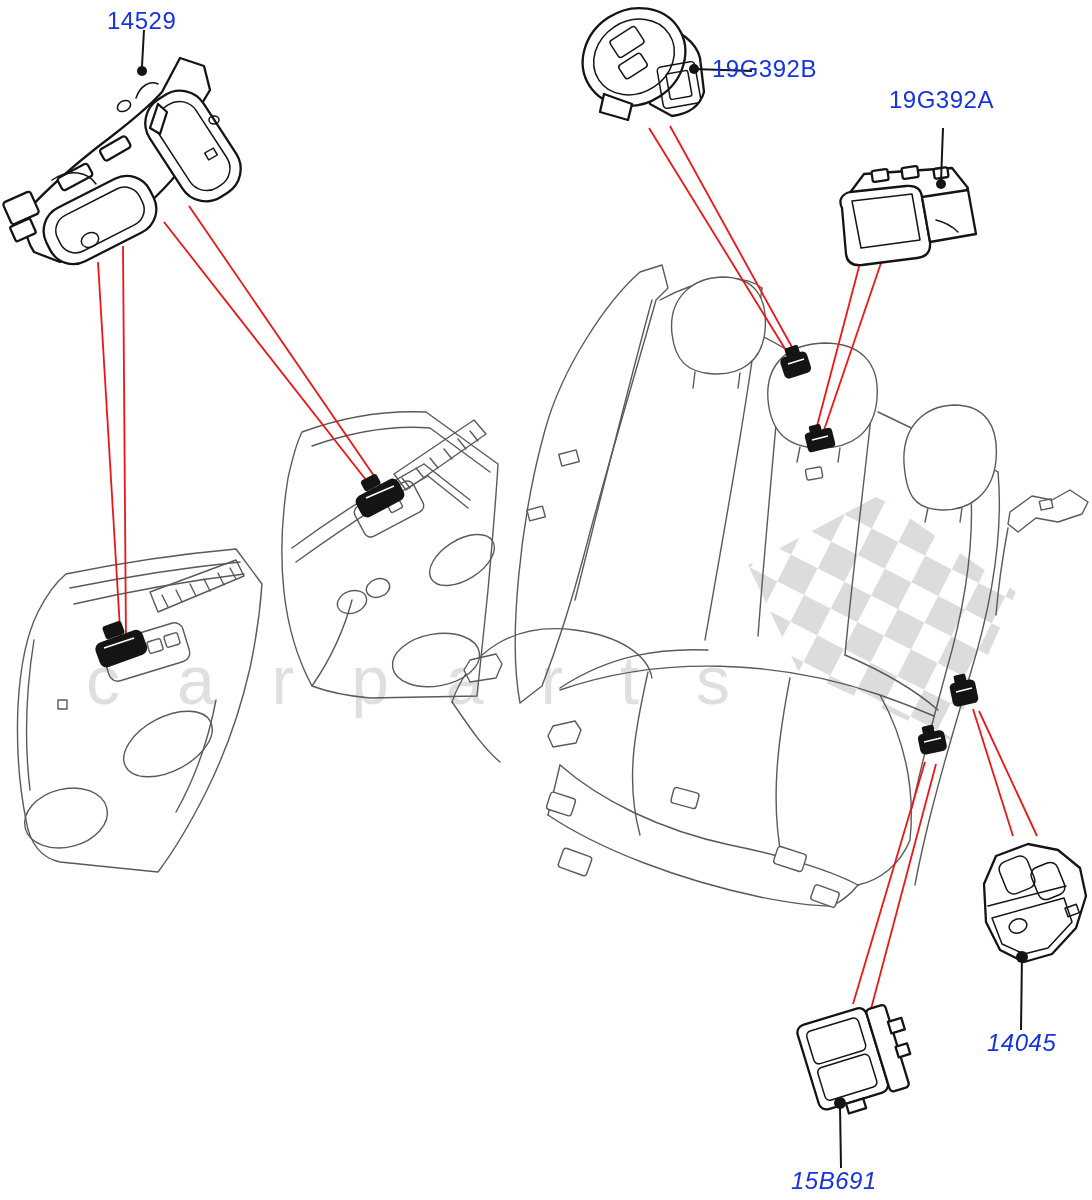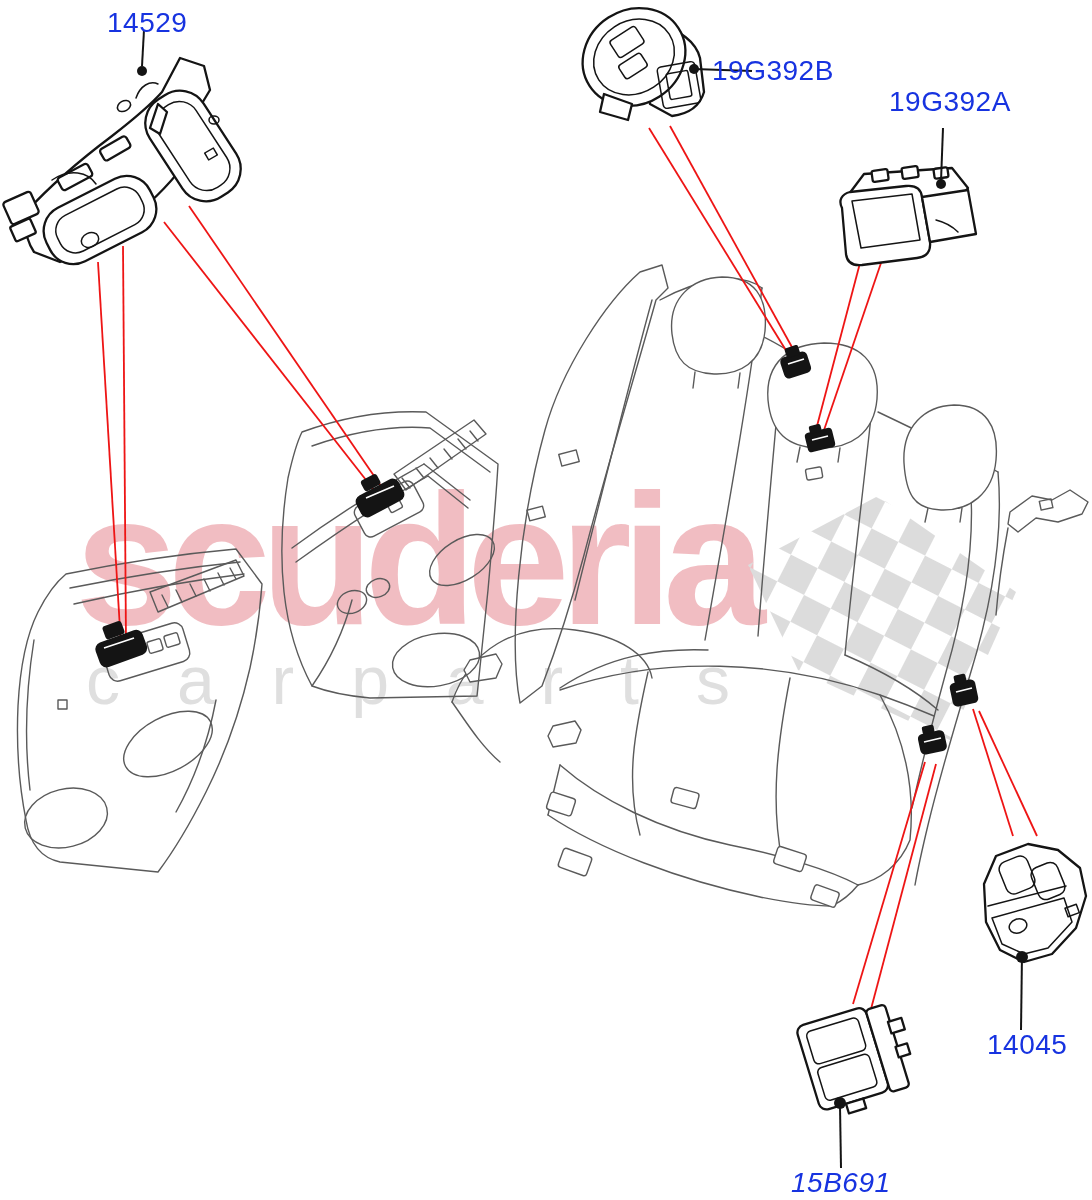--- a/index.html
+++ b/index.html
@@ -34,35 +34,34 @@
   .part {stroke:var(--line-dark);stroke-width:2.3;fill:#fff;stroke-linecap:round;stroke-linejoin:round;}
   .partn{stroke:var(--line-dark);stroke-width:1.5;fill:none;stroke-linecap:round;stroke-linejoin:round;}
   .blk  {fill:var(--line-dark);stroke:none;}
   .wht  {stroke:#fff;stroke-width:1.6;fill:none;}
   .red  {stroke:var(--leader-red);stroke-width:1.8;fill:none;}
   .leader{stroke:var(--line-dark);stroke-width:2;fill:none;}
   .dot  {fill:var(--line-dark);stroke:none;}
   .chk  {fill:var(--checker-gray);}
   
   .plabel{
-    position:absolute;z-index:2;font-size:28px;letter-spacing:0.5px;
+    position:absolute;z-index:2;font-size:24px;letter-spacing:0.5px;
     color:var(--label-blue);white-space:nowrap;cursor:pointer;
   }
   #lbl-14529 {left:107px;top:7px;}
   #lbl-19G392B{left:712px;top:55px;}
   #lbl-19G392A{left:889px;top:86px;}
-  #lbl-14045 {left:987px;top:1029px;}
+  #lbl-14045 {left:987px;top:1029px;font-style:italic;}
   #lbl-15B691{left:791px;top:1167px;font-style:italic;}
 </style>
 </head>
 <body>
 
 <div id="canvas">
 
-  <div class="wm-brand">scuderia</div>
   <div class="wm-tagline">c a r p a r t s</div>
 
   <svg id="art" width="1092" height="1200" viewBox="0 0 1092 1200">
     <defs>
       <pattern id="checker" patternUnits="userSpaceOnUse" width="60" height="60" patternTransform="rotate(27 880 600)">
         <rect class="chk" x="0" y="0" width="30" height="30"></rect>
         <rect class="chk" x="30" y="30" width="30" height="30"></rect>
       </pattern>
     </defs>
 

